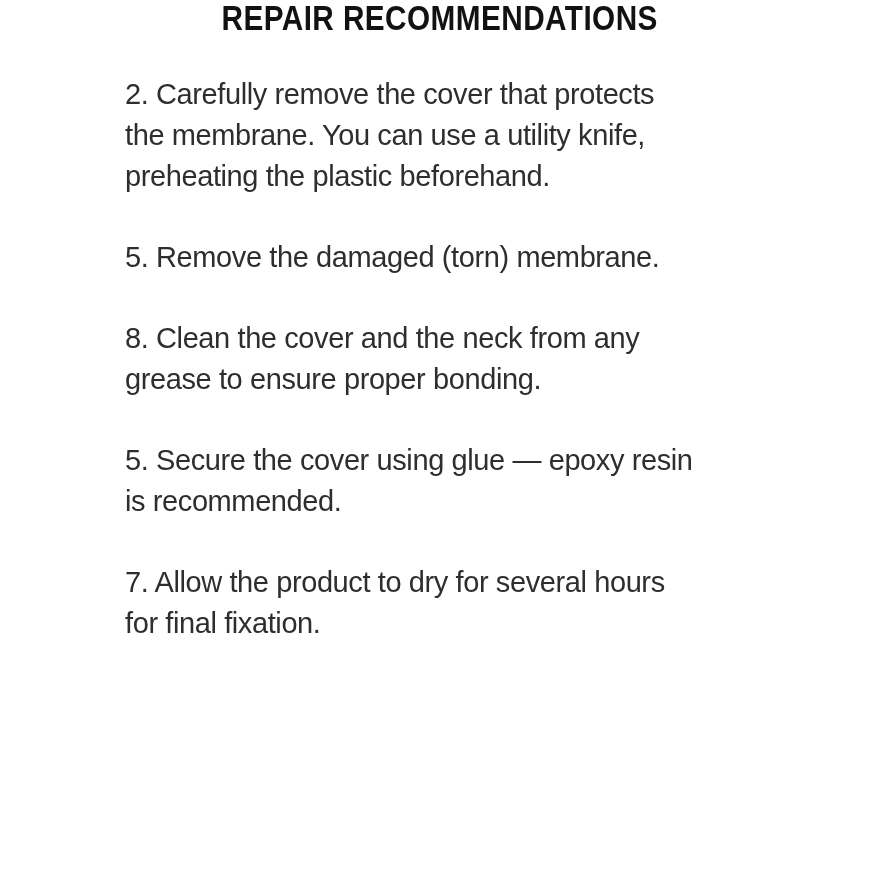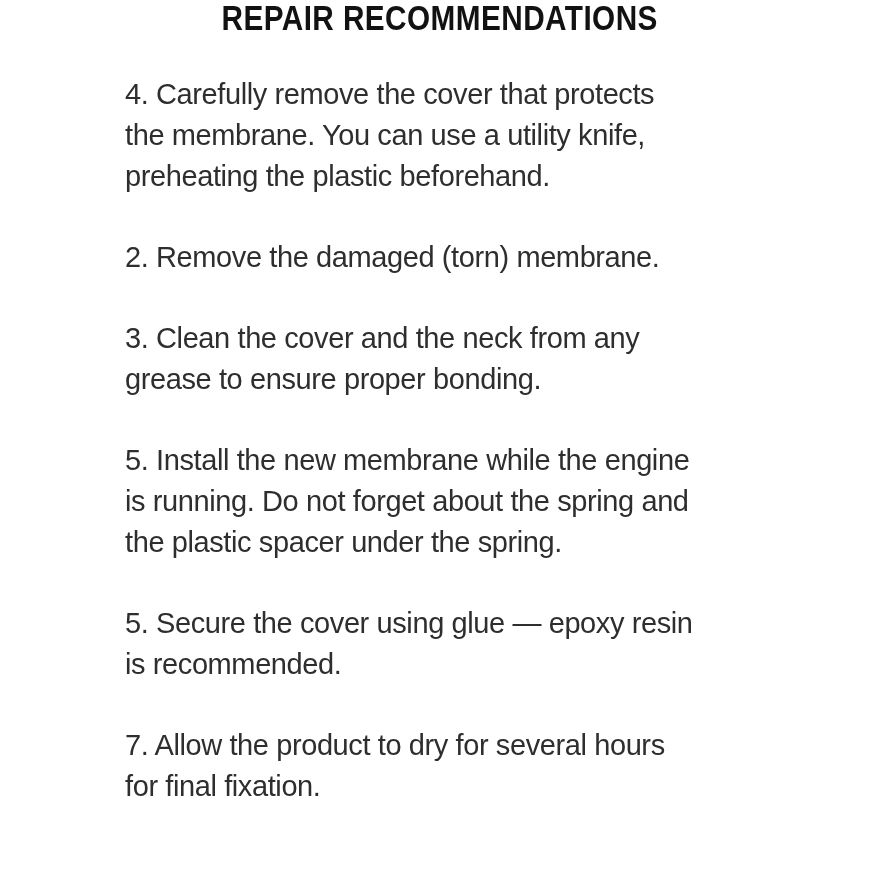--- a/index.html
+++ b/index.html
@@ -54,27 +54,24 @@
   }
 </style>
 </head>
 <body>
 
 <div class="page">
   <h1 class="title">
     <span class="title-inner">REPAIR RECOMMENDATIONS</span>
   </h1>
   <div class="steps">
-    <p class="step">4. Carefully remove the cover that protects
+    <p class="step">2. Carefully remove the cover that protects
 the membrane. You can use a utility knife,
 preheating the plastic beforehand.</p>
-    <p class="step">2. Remove the damaged (torn) membrane.</p>
-    <p class="step">3. Clean the cover and the neck from any
+    <p class="step">5. Remove the damaged (torn) membrane.</p>
+    <p class="step">8. Clean the cover and the neck from any
 grease to ensure proper bonding.</p>
-    <p class="step">5. Install the new membrane while the engine
-is running. Do not forget about the spring and
-the plastic spacer under the spring.</p>
     <p class="step">5. Secure the cover using glue — epoxy resin
 is recommended.</p>
     <p class="step">7. Allow the product to dry for several hours
 for final fixation.</p>
   </div>
 </div>
 
 </body></html>

